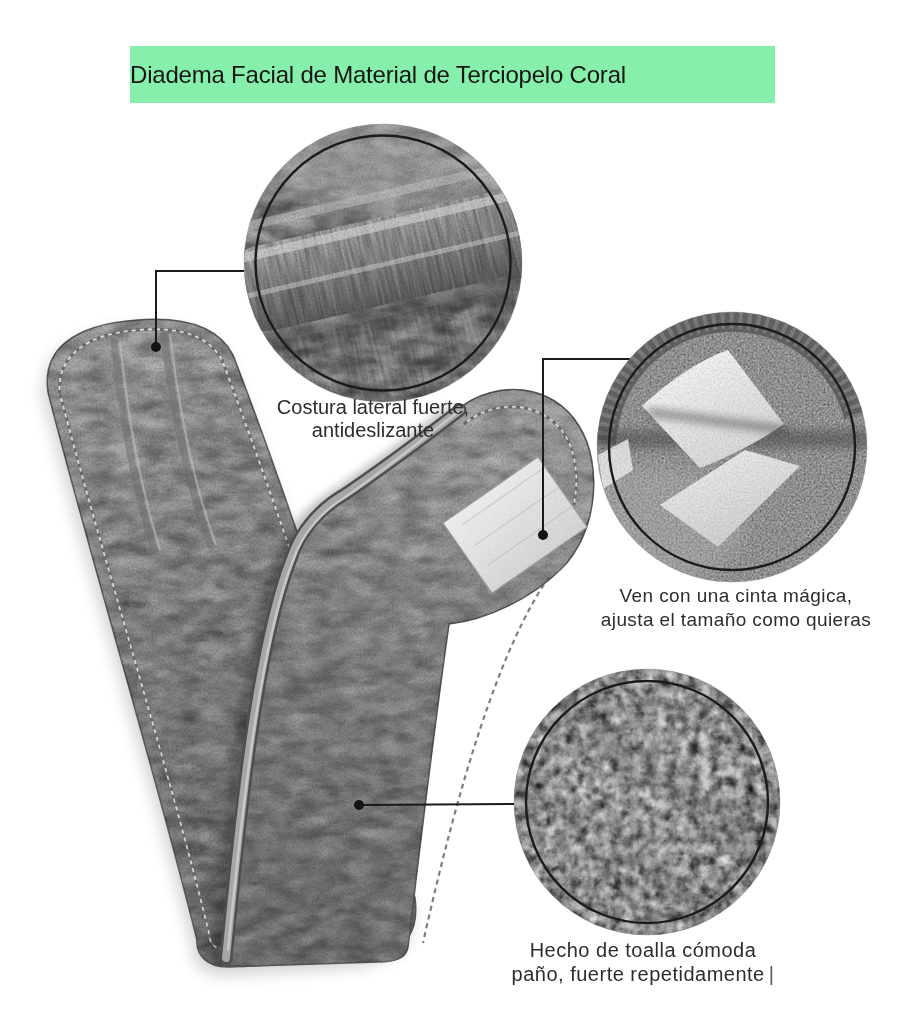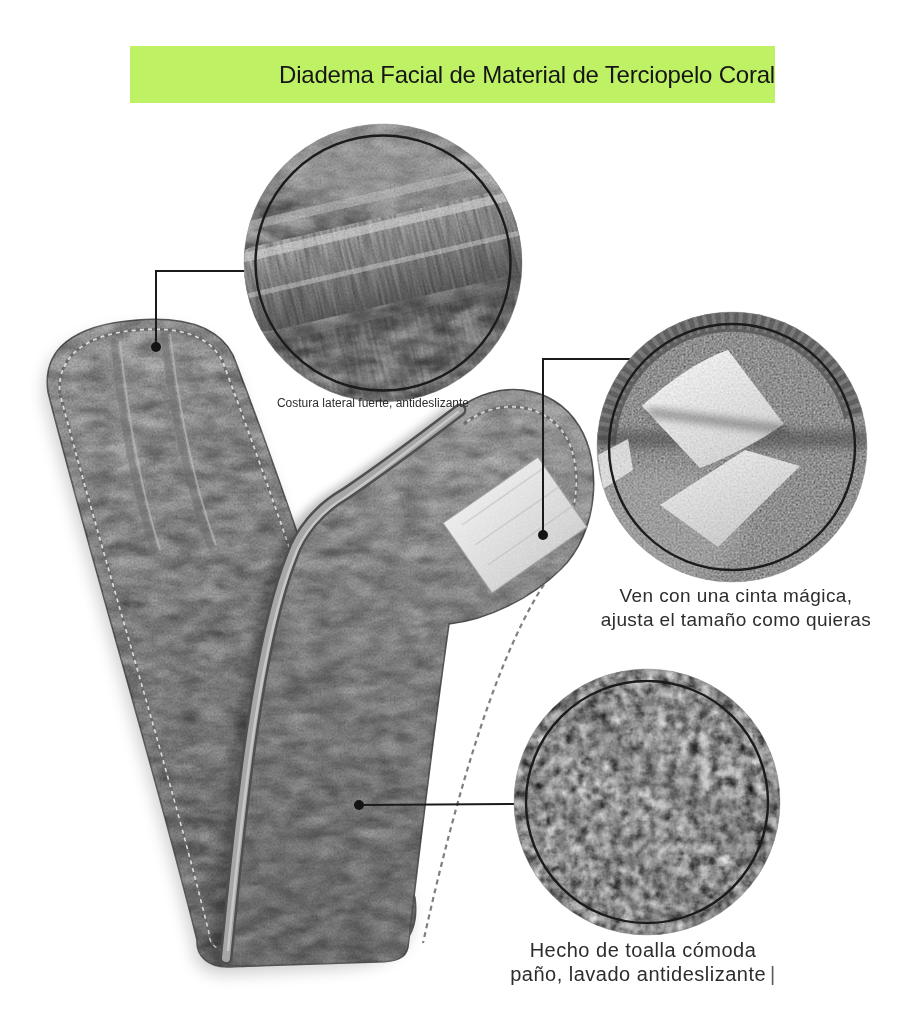--- a/index.html
+++ b/index.html
@@ -1,23 +1,23 @@
 <!DOCTYPE html>
 <html><head>
 <meta charset="utf-8">
 <style>
   html,body{margin:0;padding:0;background:#fff;}
   #stage{position:relative;width:908px;height:1029px;background:#ffffff;overflow:hidden;
          font-family:"Liberation Sans", sans-serif;}
   #art{position:absolute;left:0;top:0;}
-  .banner{position:absolute;left:130px;top:46px;width:645px;height:57px;background:#bef264;
-          display:flex;align-items:center;justify-content:flex-end;}
+  .banner{position:absolute;left:130px;top:46px;width:645px;height:57px;background:#86efac;
+          display:flex;align-items:center;justify-content:flex-start;}
   .banner span{font-size:24px;color:#151515;letter-spacing:-0.2px;white-space:nowrap;}
   .caption{position:absolute;text-align:center;color:#2d2d2d;}
-  .cap-stitch{left:213px;top:396px;width:320px;font-size:12px;letter-spacing:0px;}
+  .cap-stitch{left:213px;top:396px;width:320px;font-size:20px;letter-spacing:0px;}
   .cap-velcro{left:556px;top:584px;width:360px;font-size:19px;line-height:24px;letter-spacing:0.4px;}
   .cap-towel{left:463px;top:938px;width:360px;font-size:20px;line-height:24px;letter-spacing:0.5px;}
   .cap-line{display:block;}
   .cursor{color:#5a5a5a;margin-left:4px;font-weight:400;}
 </style>
 </head>
 <body>
 
 <div id="stage">
 
@@ -235,16 +235,16 @@
     <span class="cap-line">Costura lateral fuerte, antideslizante</span>
   </div>
 
   <div class="caption cap-velcro">
     <span class="cap-line">Ven con una cinta mágica,</span>
     <span class="cap-line">ajusta el tamaño como quieras</span>
   </div>
 
   <div class="caption cap-towel">
     <span class="cap-line">Hecho de toalla cómoda</span>
-    <span class="cap-line"><span>paño, lavado antideslizante</span><span class="cursor">|</span></span>
+    <span class="cap-line"><span>paño, fuerte repetidamente</span><span class="cursor">|</span></span>
   </div>
 
 </div>
 
 </body></html>

